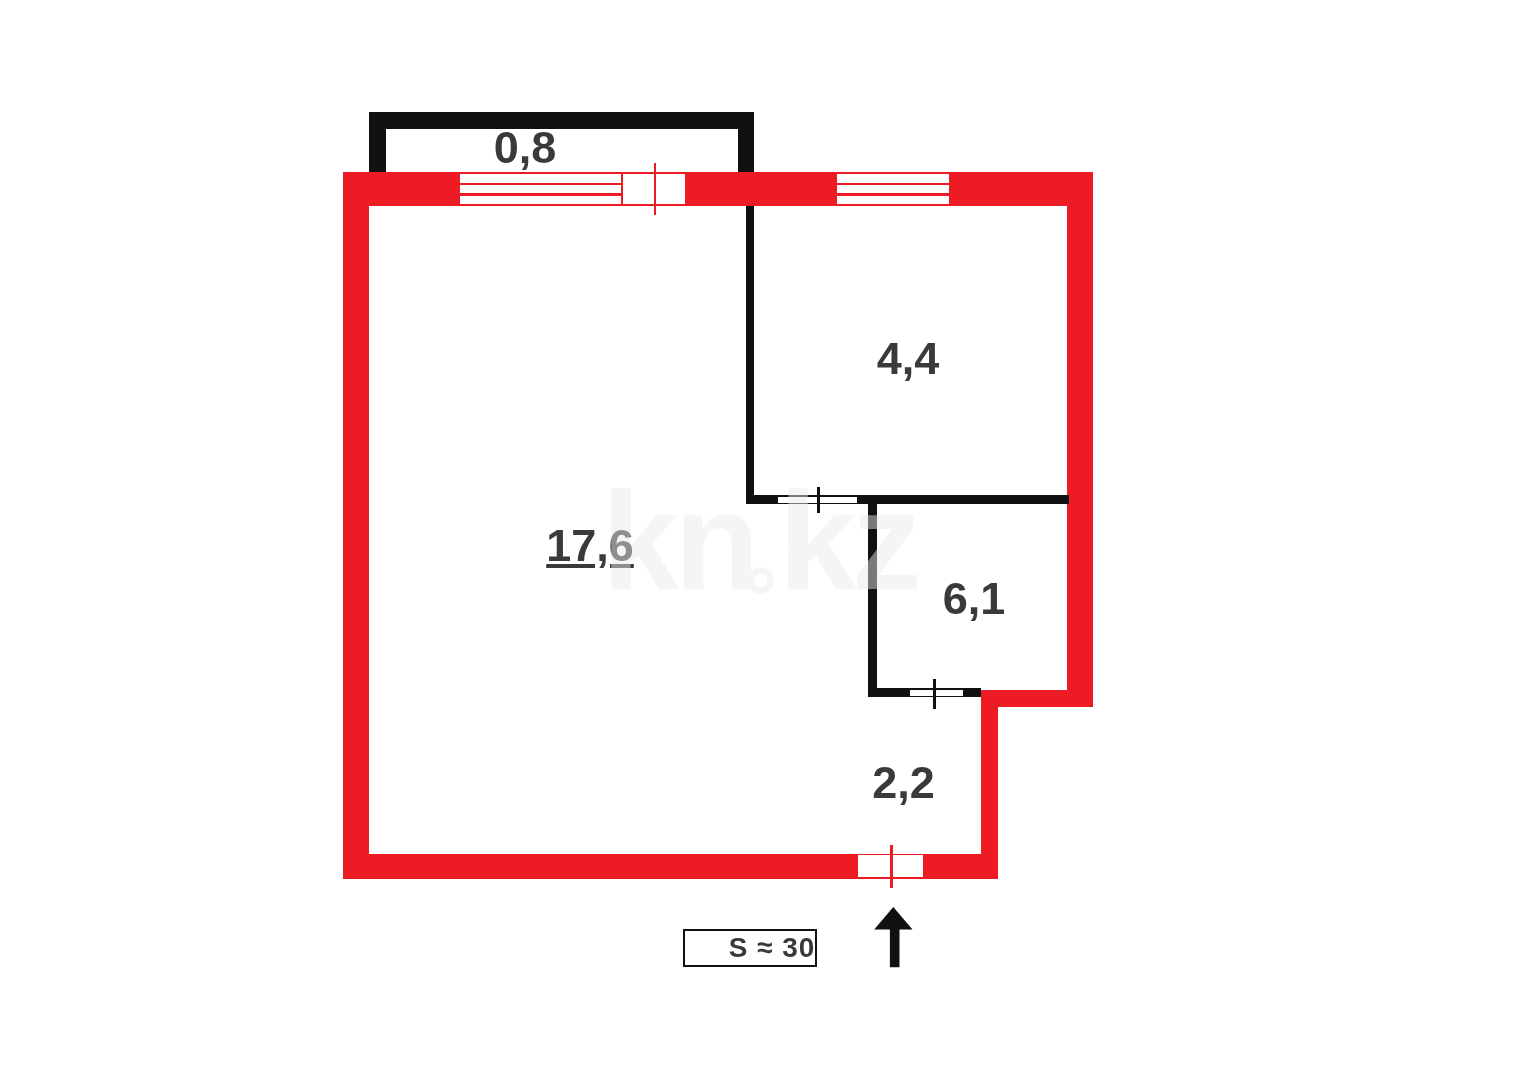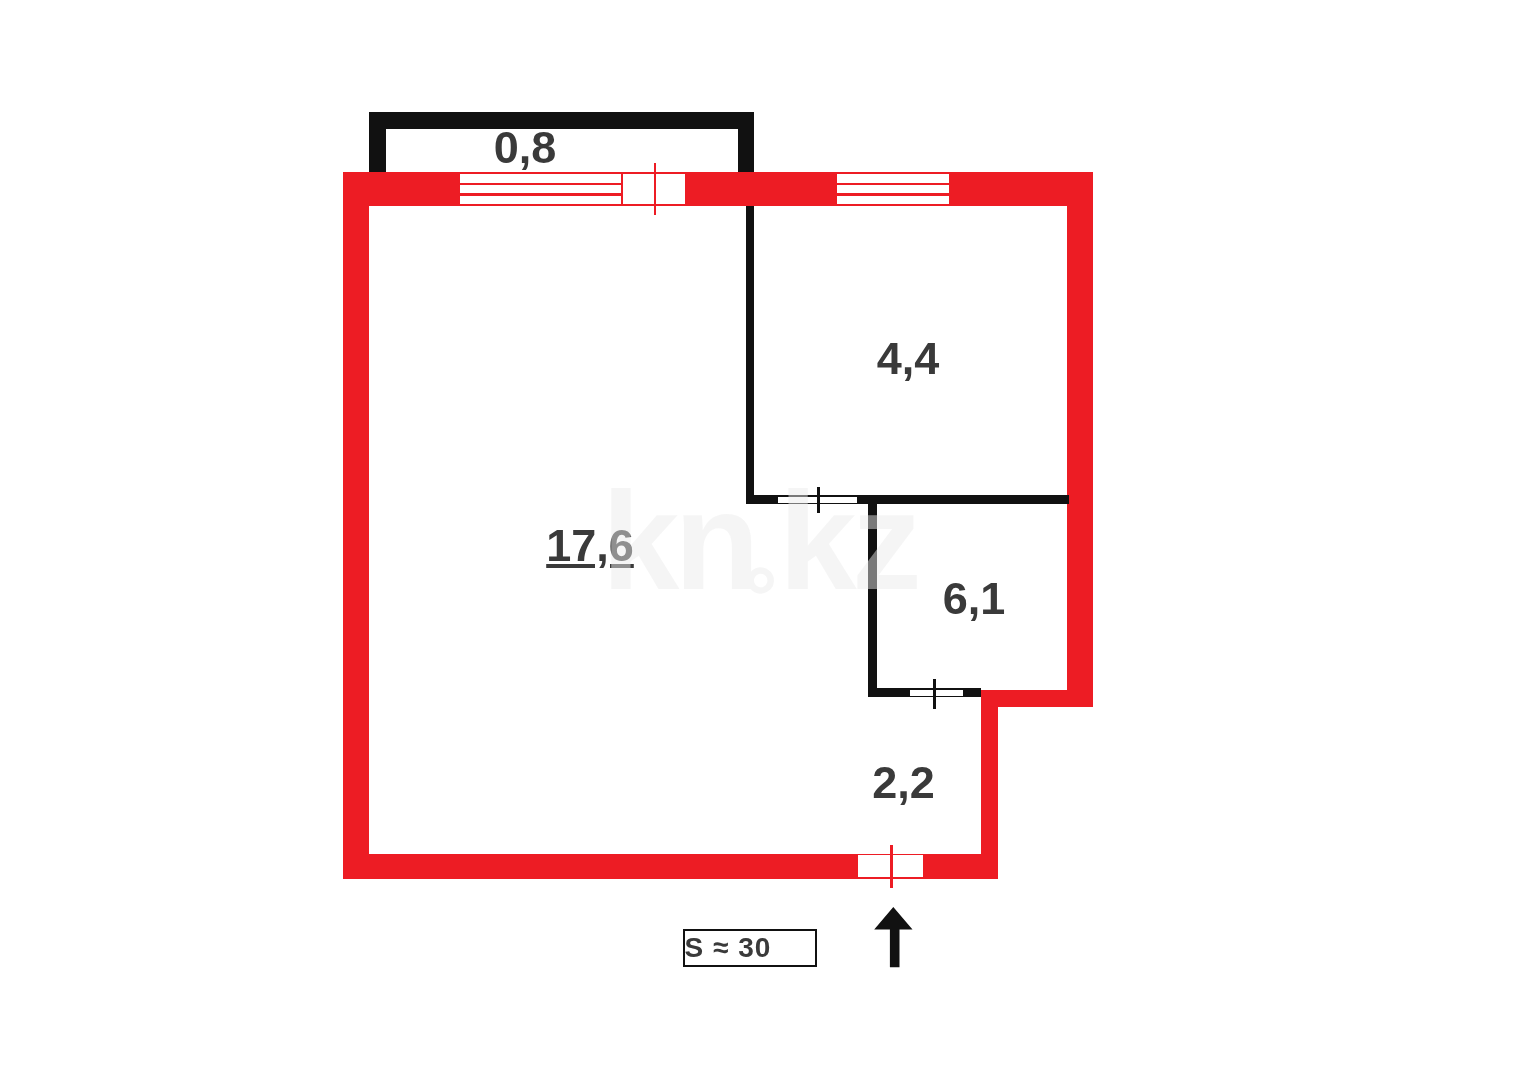--- a/index.html
+++ b/index.html
@@ -102,21 +102,21 @@
   <svg style="position:absolute;left:560px;top:440px;" width="420" height="190" viewBox="0 0 420 190">
     <g opacity="0.48" fill="#ebebeb" font-family="Liberation Sans, sans-serif" font-weight="bold" font-size="140" letter-spacing="-5">
       <text x="41.4" y="149">kn</text>
       <circle cx="200.7" cy="140.5" r="10" fill="none" stroke="#ebebeb" stroke-width="6.5"></circle>
       <text x="218.8" y="149">kz</text>
     </g>
   </svg>
 
   <div style="position:absolute;left:682.6px;top:929.1px;width:134.8px;height:37.8px;
               border:2.3px solid #111;box-sizing:border-box;display:flex;align-items:center;
-              justify-content:flex-start;">
+              justify-content:flex-end;">
     <span style="font-weight:bold;font-size:28px;color:#3a3a3a;letter-spacing:1px;">S ≈ 30</span>
   </div>
 
   <svg style="position:absolute;left:872px;top:906px;" width="44" height="64" viewBox="0 0 44 64">
     <path d="M21.3 1 L2.2 23.6 L17.9 23.6 L17.9 61.3 L27.5 61.3 L27.5 23.6 L40.5 23.6 Z" fill="#111"></path>
   </svg>
 
 </div>
 
 </body></html>

